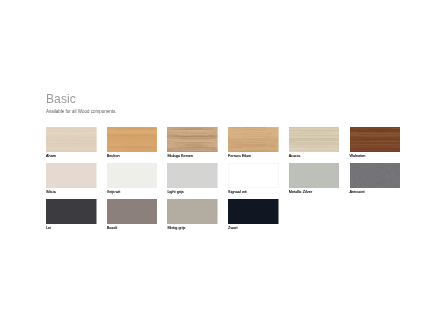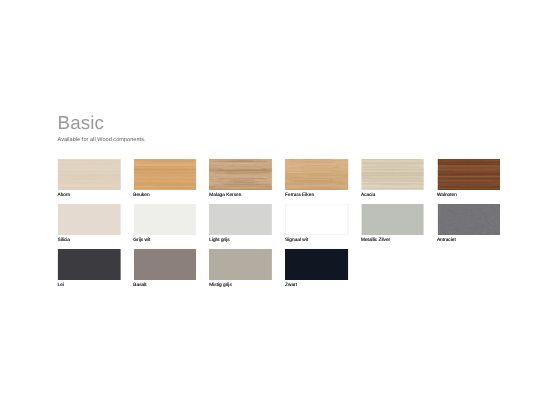--- a/index.html
+++ b/index.html
@@ -1,19 +1,19 @@
 <!DOCTYPE html>
 <html><head>
 <meta charset="utf-8">
 <style>
   html,body{margin:0;padding:0;}
   body{width:448px;height:336px;background:#ffffff;font-family:"Liberation Sans",sans-serif;overflow:hidden;
        -webkit-font-smoothing:antialiased;}
   .page{position:absolute;left:0;top:0;width:448px;height:336px;background:#fff;}
-  .title{position:absolute;left:46px;top:93.4px;font-size:15px;line-height:12px;color:#9a9a9a;font-weight:400;letter-spacing:0.12px;}
+  .title{position:absolute;left:46px;top:93.4px;font-size:12px;line-height:12px;color:#9a9a9a;font-weight:400;letter-spacing:0.12px;}
   .subtitle{position:absolute;left:46px;top:107.6px;font-size:4.45px;line-height:7px;color:#5a5a5e;letter-spacing:0.03px;}
   .grid{position:absolute;left:46px;top:127px;width:354px;}
   .row{position:relative;height:36px;}
   .cell{position:absolute;top:0;width:50.5px;}
   .sw{position:relative;width:50.5px;height:25px;overflow:hidden;}
   .sw svg{position:absolute;left:0;top:0;width:100%;height:100%;display:block;}
   .lbl{margin-top:2.1px;font-size:3.8px;line-height:5px;color:#18181c;letter-spacing:0.01px;white-space:nowrap;text-shadow:0 0 0.2px rgba(24,24,28,0.75);}
 </style>
 </head>
 <body>

